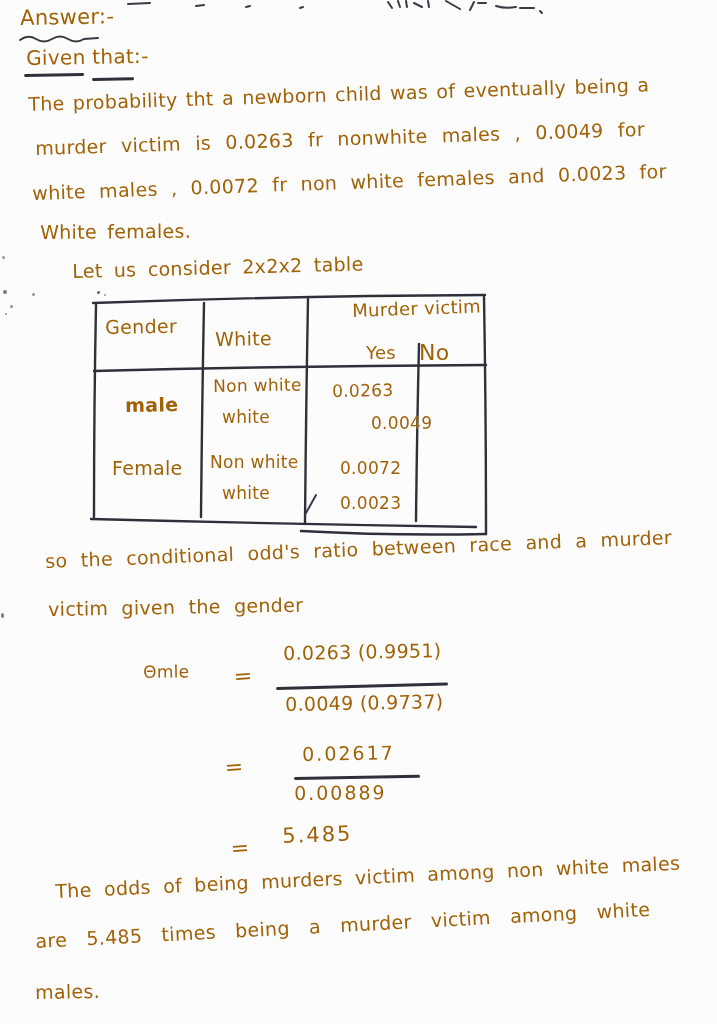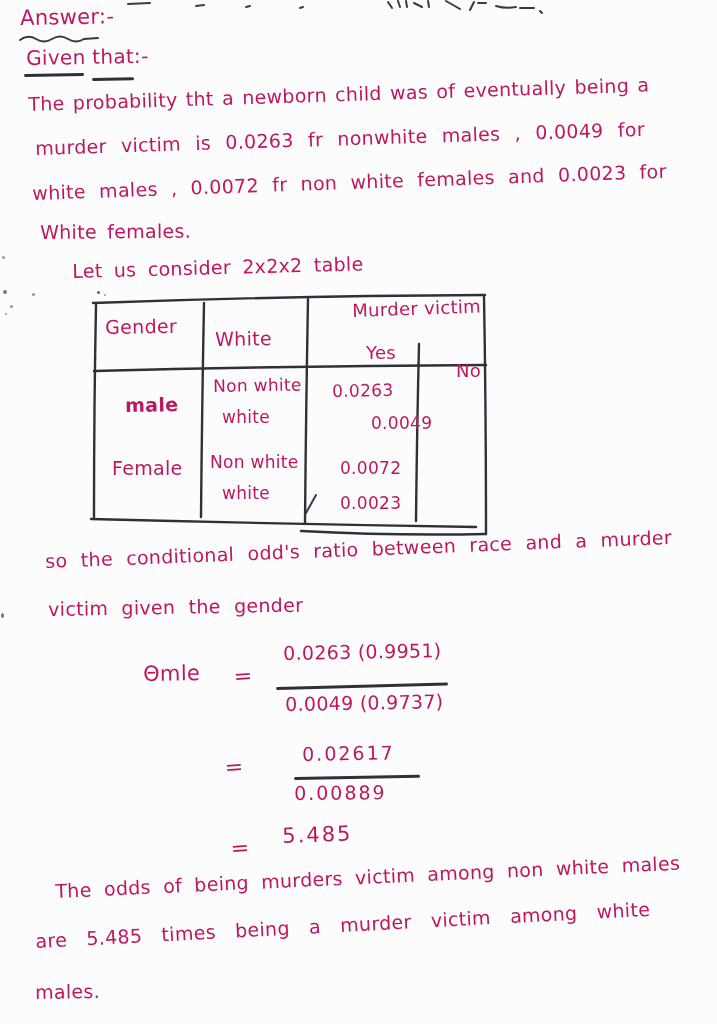--- a/index.html
+++ b/index.html
@@ -1,20 +1,20 @@
 <!DOCTYPE html>
 <html><head>
 <meta charset="utf-8">
 <style>
   html,body{margin:0;padding:0;background:#ffffff;}
   .paper{
     position:relative; width:717px; height:1024px; overflow:hidden;
     background:#fcfcfd;
     font-family:"DejaVu Sans", sans-serif;
-    color:#be185d;
+    color:#a16207;
   }
   .hw{
     position:absolute; white-space:nowrap; line-height:1;
     transform-origin:0 0; letter-spacing:.3px;
   }
   .bar{
     position:absolute; height:3px; background:#30303a; border-radius:2px;
     transform-origin:0 0;
   }
   .uline{
@@ -68,38 +68,38 @@
     <path class="ink" d="M223 11 Q221 120 220 236"></path>
     <path class="ink" d="M334 56 Q332 140 331 233"></path>
     <path class="ink" d="M399 9 Q401 120 401 246"></path>
     <path class="ink-thin" d="M231 207 L221 225"></path>
   </svg>
 
   <div class="hw" style="left:105px;top:318px;font-size:19px;transform:rotate(-1deg);">Gender</div>
   <div class="hw" style="left:215px;top:330px;font-size:19px;transform:rotate(-1deg);">White</div>
   <div class="hw" style="left:352px;top:302px;font-size:18px;transform:rotate(-2deg);">Murder victim</div>
   <div class="hw" style="left:366px;top:344px;font-size:18px;">Yes</div>
-  <div class="hw" style="left:456px;top:342px;font-size:18px;margin-top:20px;">No</div>
+  <div class="hw" style="left:419px;top:342px;font-size:22px;">No</div>
 
   <div class="hw" style="left:125px;top:396px;font-size:19px;transform:rotate(-1deg);font-weight:bold;">male</div>
   <div class="hw" style="left:213px;top:378px;font-size:17px;transform:rotate(-1deg);">Non white</div>
   <div class="hw" style="left:332px;top:383px;font-size:17px;transform:rotate(-1deg);">0.0263</div>
   <div class="hw" style="left:222px;top:409px;font-size:17px;">white</div>
   <div class="hw" style="left:332px;top:415px;font-size:17px;margin-left:39px;">0.0049</div>
 
   <div class="hw" style="left:112px;top:459px;font-size:19px;text-align:center;">Female</div>
   <div class="hw" style="left:210px;top:454px;font-size:17px;">Non white</div>
   <div class="hw" style="left:340px;top:460px;font-size:17px;">0.0072</div>
   <div class="hw" style="left:222px;top:485px;font-size:17px;">white</div>
   <div class="hw" style="left:340px;top:495px;font-size:17px;">0.0023</div>
 
   <div class="hw" style="left:45px;top:552px;font-size:19px;word-spacing:7px;transform:rotate(-2.2deg);">so the conditional odd's ratio between race and a murder</div>
   <div class="hw" style="left:48px;top:600px;font-size:19px;word-spacing:7px;transform:rotate(-1deg);">victim given the gender</div>
 
-  <div class="hw" style="left:143px;top:664px;font-size:21px;transform:rotate(-1deg);">Θmle</div>
+  <div class="hw" style="left:143px;top:664px;font-size:17px;transform:rotate(-1deg);">Θmle</div>
   <div class="hw" style="left:233px;top:666px;font-size:22px;transform:rotate(-4deg);">=</div>
   <div class="hw" style="left:283px;top:644px;font-size:19px;transform:rotate(-1deg);">0.0263 (0.9951)</div>
   <div class="bar" style="left:276px;top:687px;width:172px;transform:rotate(-1.5deg);"></div>
   <div class="hw" style="left:285px;top:695px;font-size:19px;transform:rotate(-1deg);">0.0049 (0.9737)</div>
 
   <div class="hw" style="left:224px;top:757px;font-size:22px;transform:rotate(-4deg);">=</div>
   <div class="hw" style="left:302px;top:745px;font-size:19px;letter-spacing:2px;transform:rotate(-1deg);">0.02617</div>
   <div class="bar" style="left:294px;top:777px;width:126px;transform:rotate(-1deg);"></div>
   <div class="hw" style="left:294px;top:784px;font-size:19px;letter-spacing:2px;transform:rotate(-0.5deg);">0.00889</div>
 

